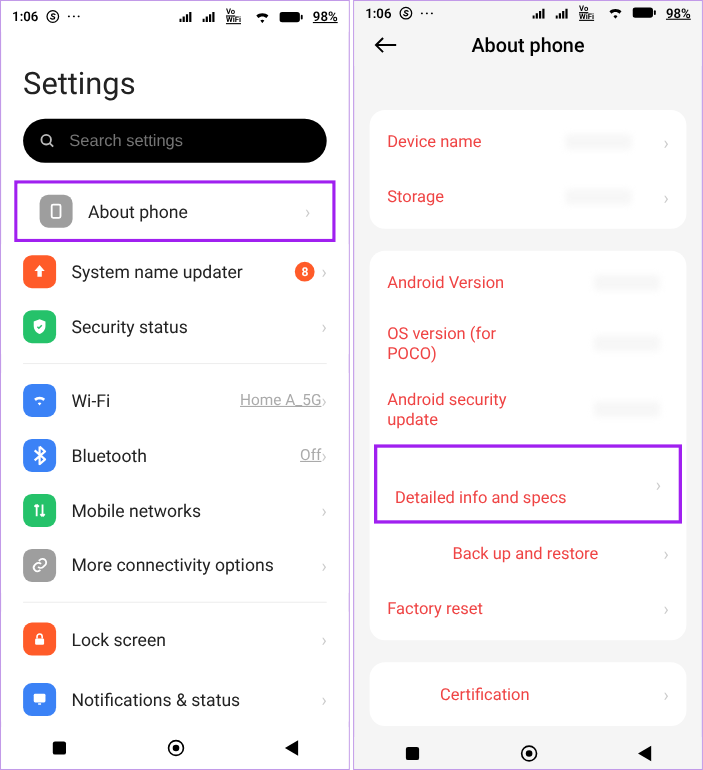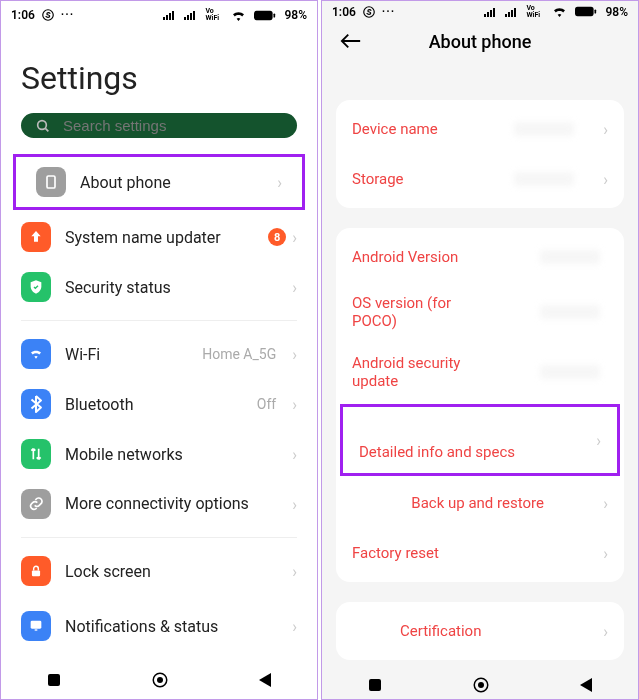--- a/index.html
+++ b/index.html
@@ -30,37 +30,37 @@
     align-items: center;
     height: 28px;
     padding: 0 10px;
     font-size: 12px;
     font-weight: 600;
     color: #000;
     background: #fff;
   }
   .phone-right .statusbar { background: #f5f5f5; }
   .sb-left { display: flex; align-items: center; gap: 6px; }
-  .sb-right { margin-left: auto; display: flex; align-items: center; gap: 8px; }
+  .sb-right { margin-left: auto; display: flex; align-items: center; gap: 8px; text-decoration: underline; }
   .ic { display:inline-flex; align-items:center; justify-content:center; }
 
   
   .page-title {
-    font-size: 32px;
+    font-size: 28px;
     font-weight: 400;
     padding: 30px 20px 16px 20px;
     color: #222;
   }
 
   
   .search {
     margin: 0 20px 14px 20px;
-    background: #14532d;
+    background: #000000;
     border-radius: 22px;
-    height: 25px;
+    height: 40px;
     display: flex;
     align-items: center;
     padding: 0 14px;
     gap: 10px;
   }
   .search input {
     border: none; background: transparent; outline: none;
     font-size: 15px; color: #999; width: 100%;
   }
 
@@ -71,21 +71,21 @@
     padding: 10px 20px;
     min-height: 50px;
     background: #fff;
   }
   .row .app-icon {
     width: 30px; height: 30px; border-radius: 8px;
     display: flex; align-items: center; justify-content: center;
     margin-right: 14px; flex-shrink:0;
   }
   .row .label { font-size: 16px; color: #222; flex:1; }
-  .row .value { font-size: 14px; color: #aaa; margin-right: 16px; }
+  .row .value { font-size: 14px; color: #aaa; margin-right: 0; text-decoration: underline; }
   .row .badge {
     width: 18px; height: 18px; border-radius: 9px;
     background: #ff5b29; color:#fff; font-size:11px; font-weight:700;
     display:flex; align-items:center; justify-content:center; margin-right:6px;
   }
   .chev { color:#ccc; font-size:16px; }
 
   .divider { border-top: 1px solid #eee; margin: 8px 20px; }
 
   

